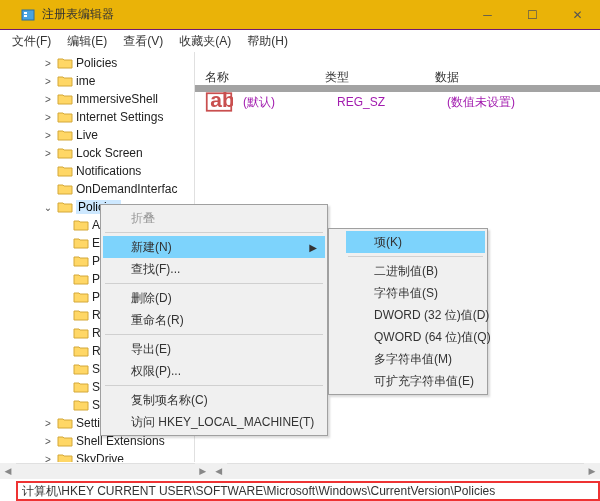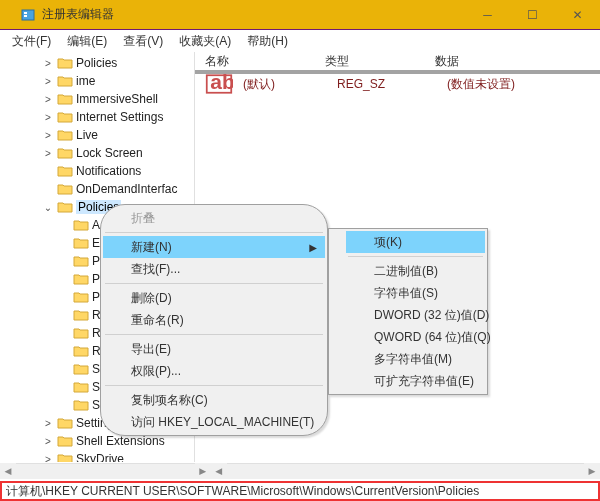--- a/index.html
+++ b/index.html
@@ -16,34 +16,34 @@
 .tree-inner { padding-left: 2px; }
 .node { display: flex; align-items: center; height: 18px; white-space: nowrap; }
 .node .exp { width: 12px; text-align: center; color: #555; font-size:10px;}
 .node .folder { width: 16px; height: 14px; margin: 0 3px; }
 .node .folder svg { width: 16px; height: 14px; }
 .node .lbl { color: #222; }
 .node.selected .lbl { background: #cde8ff; color: #000; padding: 0 2px; }
 .ind2 { padding-left: 40px; }
 .ind3 { padding-left: 56px; }
 .listpane { flex: 1; }
-.listhdr { display: flex; height: 22px; align-items: center; border-bottom: 4px solid #a3a3a3; }
+.listhdr { display: flex; height: 22px; align-items: center; border-bottom: 7px solid #a3a3a3; margin-top: 18px; }
 .listhdr .col { padding-left: 10px; color: #333; }
 .listrow { display: flex; align-items: center; height: 20px; }
-.listrow .cell { padding-left: 10px; color: #7f1d1d; }
+.listrow .cell { padding-left: 10px; color: #a21caf; }
 .ab-icon { width:28px; height:16px; margin-left:10px; display:flex; align-items:center; justify-content:center;}
 .ctxmenu { position: absolute; background: #f0f0f0; border: 1px solid #a0a0a0; box-shadow: 2px 2px 2px rgba(0,0,0,0.15); padding: 2px; z-index: 10; }
 .ctxmenu .mi { height: 22px; display: flex; align-items: center; padding: 0 26px 0 28px; color: #333; position: relative; white-space:nowrap;}
 .ctxmenu .mi.disabled { color: #999; }
 .ctxmenu .mi.hl { background: #7dd3fc; }
 .ctxmenu .sep { height: 1px; background: #d0d0d0; margin: 3px 2px; }
 .ctxmenu .arrow { position: absolute; right: 8px; font-size: 10px; color: #333; }
-.ctx1 { top: 204px; left: 100px; width: 228px; border-radius: 25px; }
+.ctx1 { top: 204px; left: 100px; width: 228px; }
 .ctx2 { top: 228px; left: 328px; width: 160px; padding-left: 17px; }
-.statusbar { position: absolute; bottom: 0; left: 0; right: 0; height: 20px; border: 2px solid #e33; padding: 0 4px; display: flex; align-items: center; color: #333; background:#fff;}
+.statusbar { position: absolute; bottom: 0; left: 16px; right: 0; height: 20px; border: 2px solid #e33; padding: 0 4px; display: flex; align-items: center; color: #333; background:#fff;}
 .hscroll { position: absolute; bottom: 22px; left: 0; right: 0; height: 16px; background: #f0f0f0; display:flex;}
 .hscroll .track { flex:1; border-top:1px solid #e0e0e0;}
 .hscroll .sbtn { width:16px; height:16px; display:flex; align-items:center; justify-content:center; color:#888; font-size:9px;}
 </style>
 </head>
 <body>
 
 <div class="titlebar">
   <span class="icon">
     <svg viewBox="0 0 16 16">

